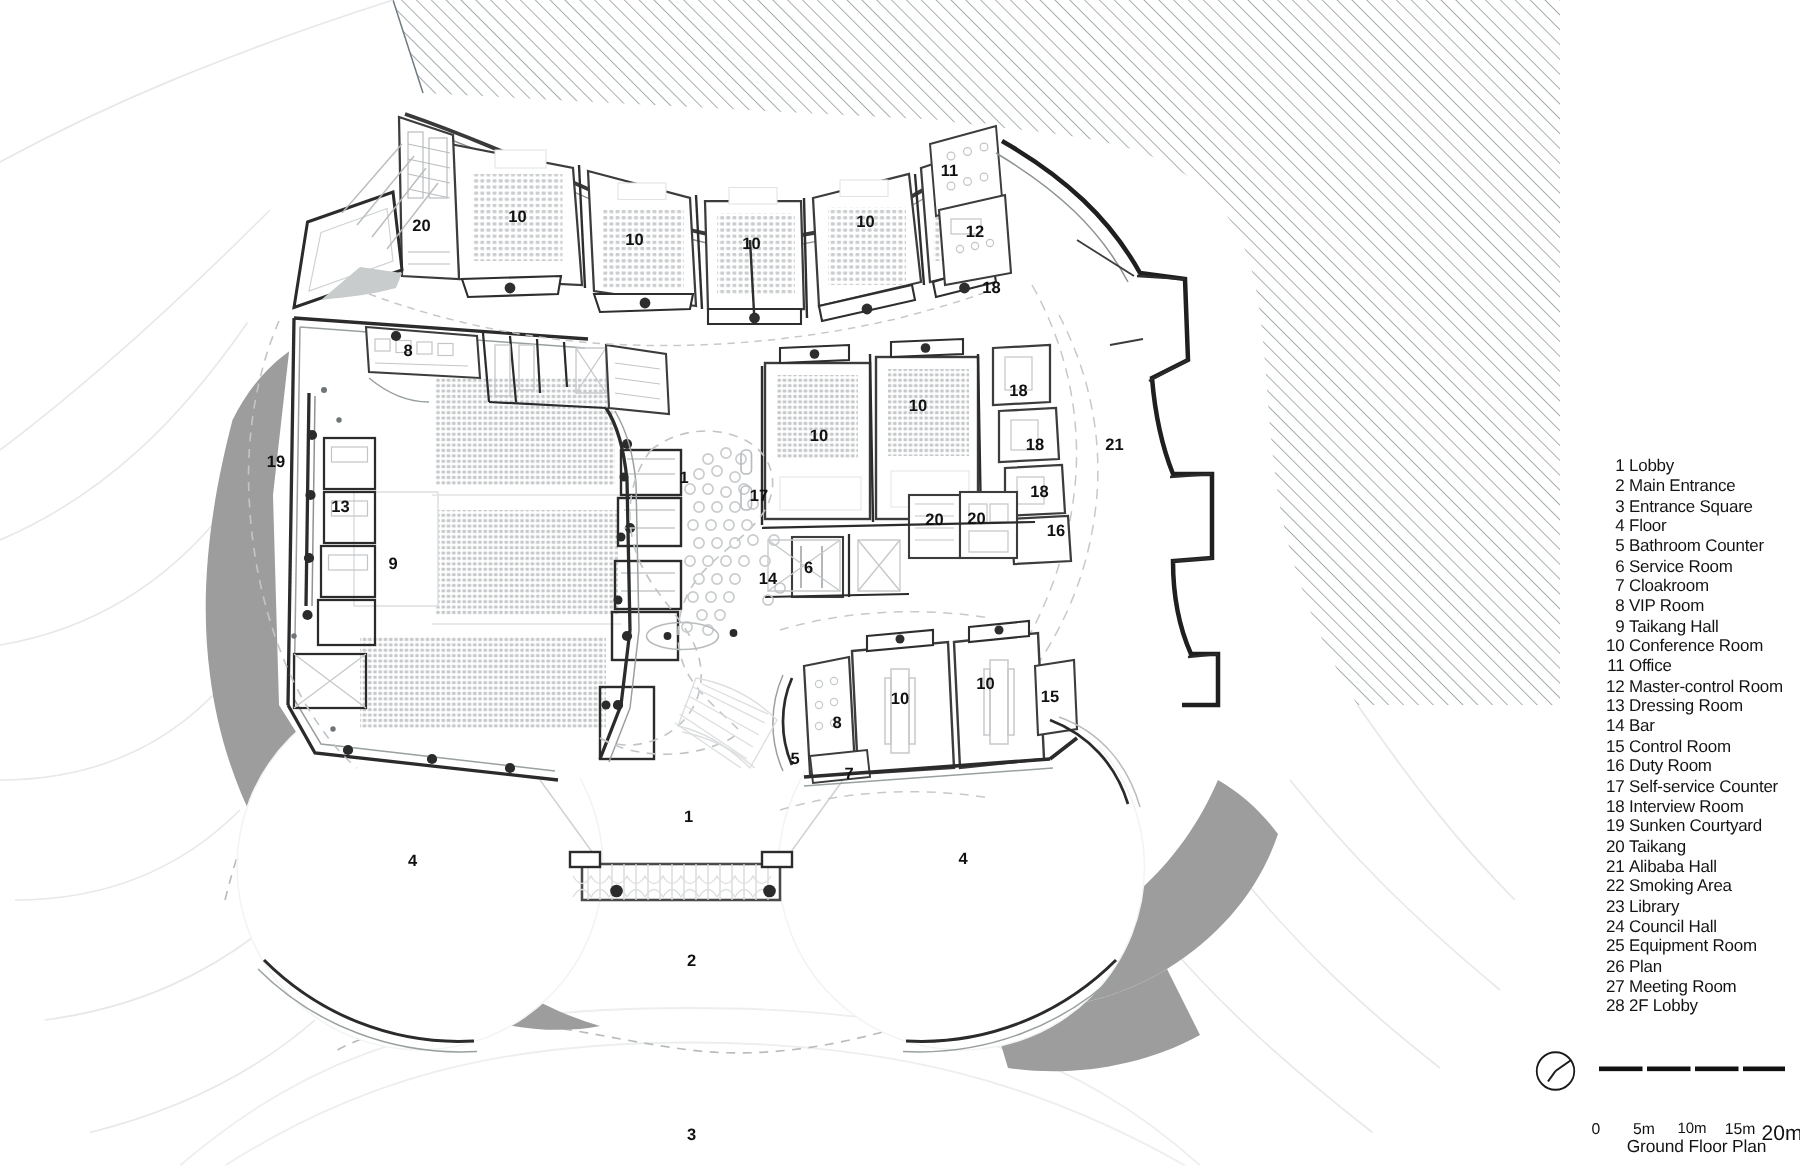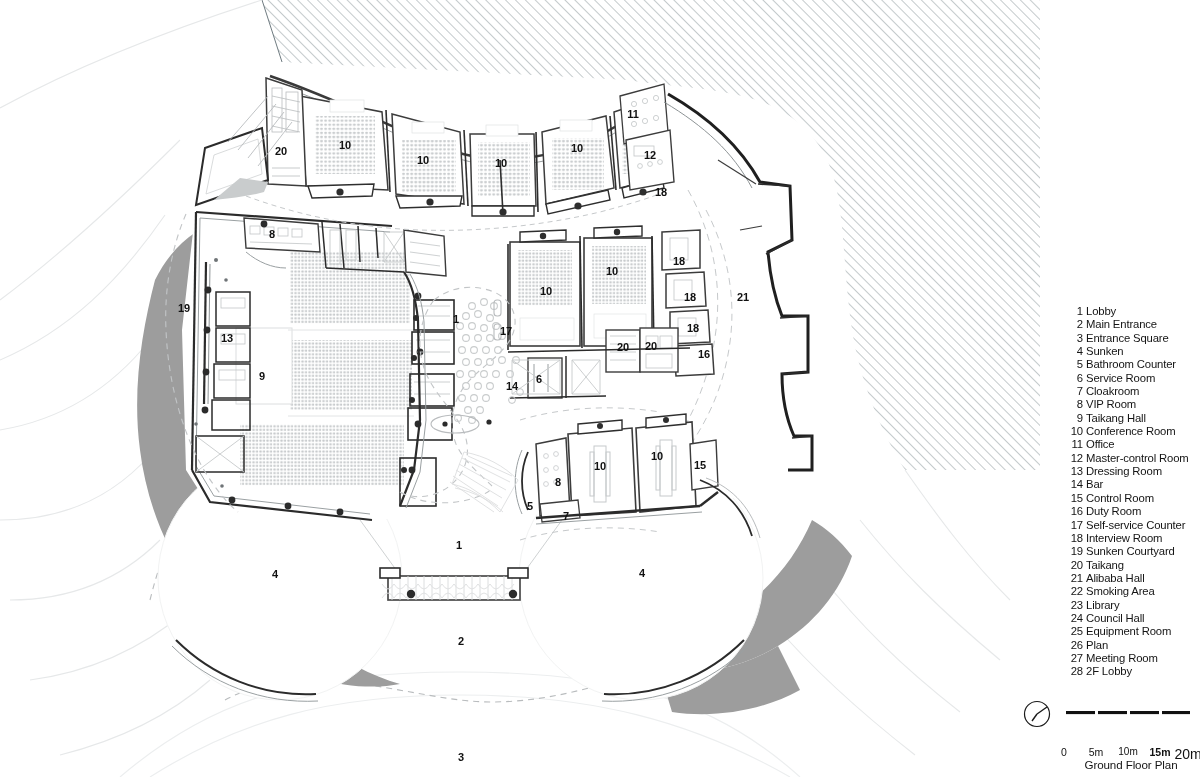--- a/index.html
+++ b/index.html
@@ -724,21 +724,21 @@
       <div class="legend-row">
         <span class="legend-num">2</span>
         <span class="legend-label">Main Entrance</span>
       </div>
       <div class="legend-row">
         <span class="legend-num">3</span>
         <span class="legend-label">Entrance Square</span>
       </div>
       <div class="legend-row">
         <span class="legend-num">4</span>
-        <span class="legend-label">Sunken</span>
+        <span class="legend-label">Floor</span>
       </div>
       <div class="legend-row">
         <span class="legend-num">5</span>
         <span class="legend-label">Bathroom Counter</span>
       </div>
       <div class="legend-row">
         <span class="legend-num">6</span>
         <span class="legend-label">Service Room</span>
       </div>
       <div class="legend-row">
@@ -844,20 +844,20 @@
         <rect x="44" y="13" width="29" height="3.1" fill="#111"></rect>
         <rect x="76" y="13" width="29" height="3.1" fill="#111"></rect>
         <rect x="108" y="13" width="29" height="3.1" fill="#111"></rect>
         <rect x="140" y="13" width="28" height="3.1" fill="#111"></rect>
       </g>
     </svg>
     <div id="scale-ticks" style="position:relative;height:16px;">
         <span style="position: absolute; left: 42px; top: -2px; transform: translateX(-50%); font-size: 10.5px; color: rgb(17, 17, 17);">0</span>
         <span style="position: absolute; left: 74px; top: -2px; transform: translateX(-50%); font-size: 10.5px; color: rgb(17, 17, 17); text-align: right;">5m</span>
         <span style="position: absolute; left: 106px; top: -2px; transform: translateX(-50%); font-size: 10px; color: rgb(17, 17, 17);">10m</span>
-        <span style="position: absolute; left: 138px; top: -2px; transform: translateX(-50%); font-size: 10.5px; color: rgb(17, 17, 17); font-weight: bold;">15m</span>
+        <span style="position: absolute; left: 138px; top: -2px; transform: translateX(-50%); font-size: 10.5px; color: rgb(17, 17, 17);">15m</span>
         <span style="position: absolute; left: 166px; top: -2px; transform: translateX(-50%); font-size: 14px; color: rgb(17, 17, 17);">20m</span>
       </div>
   </div>
 
   <div id="caption">Ground Floor Plan</div>
 
 </div>
 
 </body></html>

